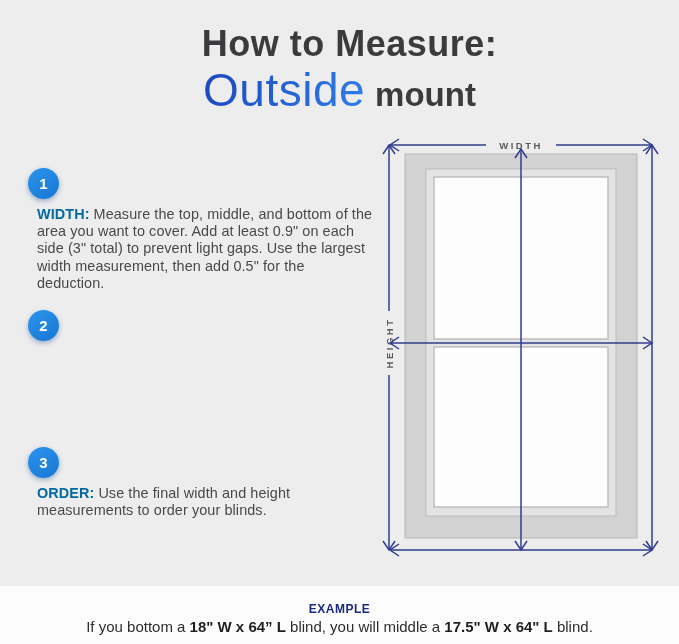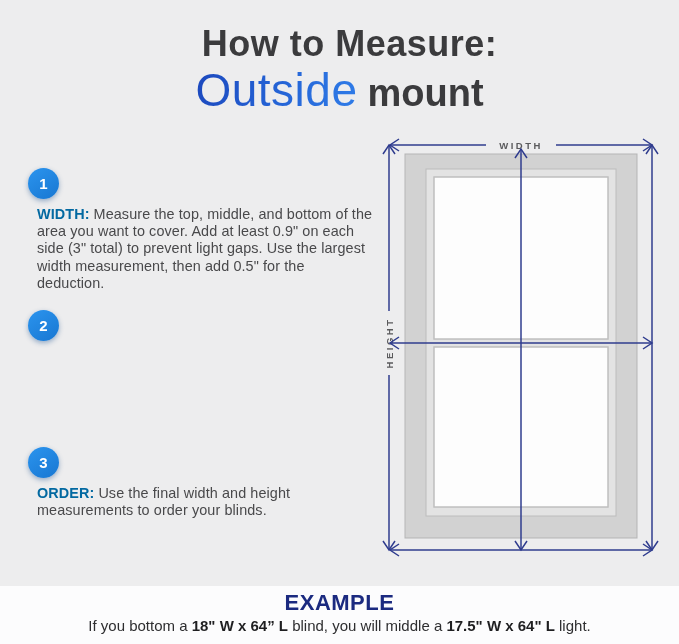--- a/index.html
+++ b/index.html
@@ -8,21 +8,21 @@
 
   
   .title-block{position:absolute;top:26px;left:0;width:679px;text-align:center;}
   .title-line1{font-size:36px;font-weight:600;color:#3b3b3d;letter-spacing:.5px;line-height:1;margin-left:20px;}
   .title-line2{margin-top:5px;line-height:1;}
   .title-highlight{
     font-size:46px;font-weight:400;letter-spacing:.5px;
     background:linear-gradient(100deg,#1c48bd 0%,#2360d3 45%,#2f7ce8 100%);
     -webkit-background-clip:text;background-clip:text;color:transparent;
     vertical-align:baseline;}
-  .title-suffix{font-size:38px;font-weight:600;color:#3b3b3d;margin-left:10px;vertical-align:baseline;}
+  .title-suffix{font-size:33px;font-weight:600;color:#3b3b3d;margin-left:10px;vertical-align:baseline;}
 
   
   .step{position:absolute;left:28px;width:345px;}
   .step-1{top:168px;} .step-2{top:310px;} .step-3{top:447px;}
   .badge{
     width:31px;height:31px;border-radius:50%;
     background:linear-gradient(145deg,#2b94ee,#1877d2);
     color:#ffffff;font-size:15px;font-weight:700;
     display:flex;align-items:center;justify-content:center;
     box-shadow:0 2px 5px rgba(40,90,150,.45);}
@@ -32,21 +32,21 @@
   
   .diagram{position:absolute;left:374px;top:128px;}
   .measure-line{stroke:#2f3c8e;stroke-width:1.5;fill:none;}
   .arrow-head{stroke:#2f3c8e;stroke-width:1.5;fill:none;stroke-linejoin:miter;}
   .label-gap{fill:#ededee;}
   .measure-label{font-family:"Liberation Sans",sans-serif;font-size:9.5px;font-weight:600;
     fill:#5a5a5c;letter-spacing:2.5px;}
 
   
   .example-band{position:absolute;left:0;top:586px;width:679px;height:58px;background:#fcfcfd;text-align:center;}
-  .example-heading{margin-top:6px;font-size:22px;font-weight:700;color:#1b2a80;letter-spacing:.5px;line-height:1;}
+  .example-heading{margin-top:17px;font-size:12px;font-weight:700;color:#1b2a80;letter-spacing:.5px;line-height:1;}
   .example-line{margin-top:4px;font-size:15px;color:#2e2e30;line-height:1.1;}
   .example-line strong{font-weight:700;color:#1f1f21;}
 </style>
 </head>
 <body>
 
 <div class="page">
 
   <header class="title-block">
     <div class="title-line1">How to Measure:</div>
@@ -112,16 +112,16 @@
 
     <g>
       <path class="measure-line" d="M16,215 H278"></path>
       <path class="arrow-head" d="M25,209 L16,215 L25,221"></path>
       <path class="arrow-head" d="M269,209 L278,215 L269,221"></path>
     </g>
   </svg>
 
   <footer class="example-band">
     <div class="example-heading">EXAMPLE</div>
-    <div class="example-line"><span>If you bottom a </span><strong>18" W x 64” L</strong><span> blind, you will middle a </span><strong>17.5" W x 64" L</strong><span> light.</span></div>
+    <div class="example-line"><span>If you bottom a </span><strong>18" W x 64” L</strong><span> blind, you will middle a </span><strong>17.5" W x 64" L</strong><span> blind.</span></div>
   </footer>
 
 </div>
 
 </body></html>

